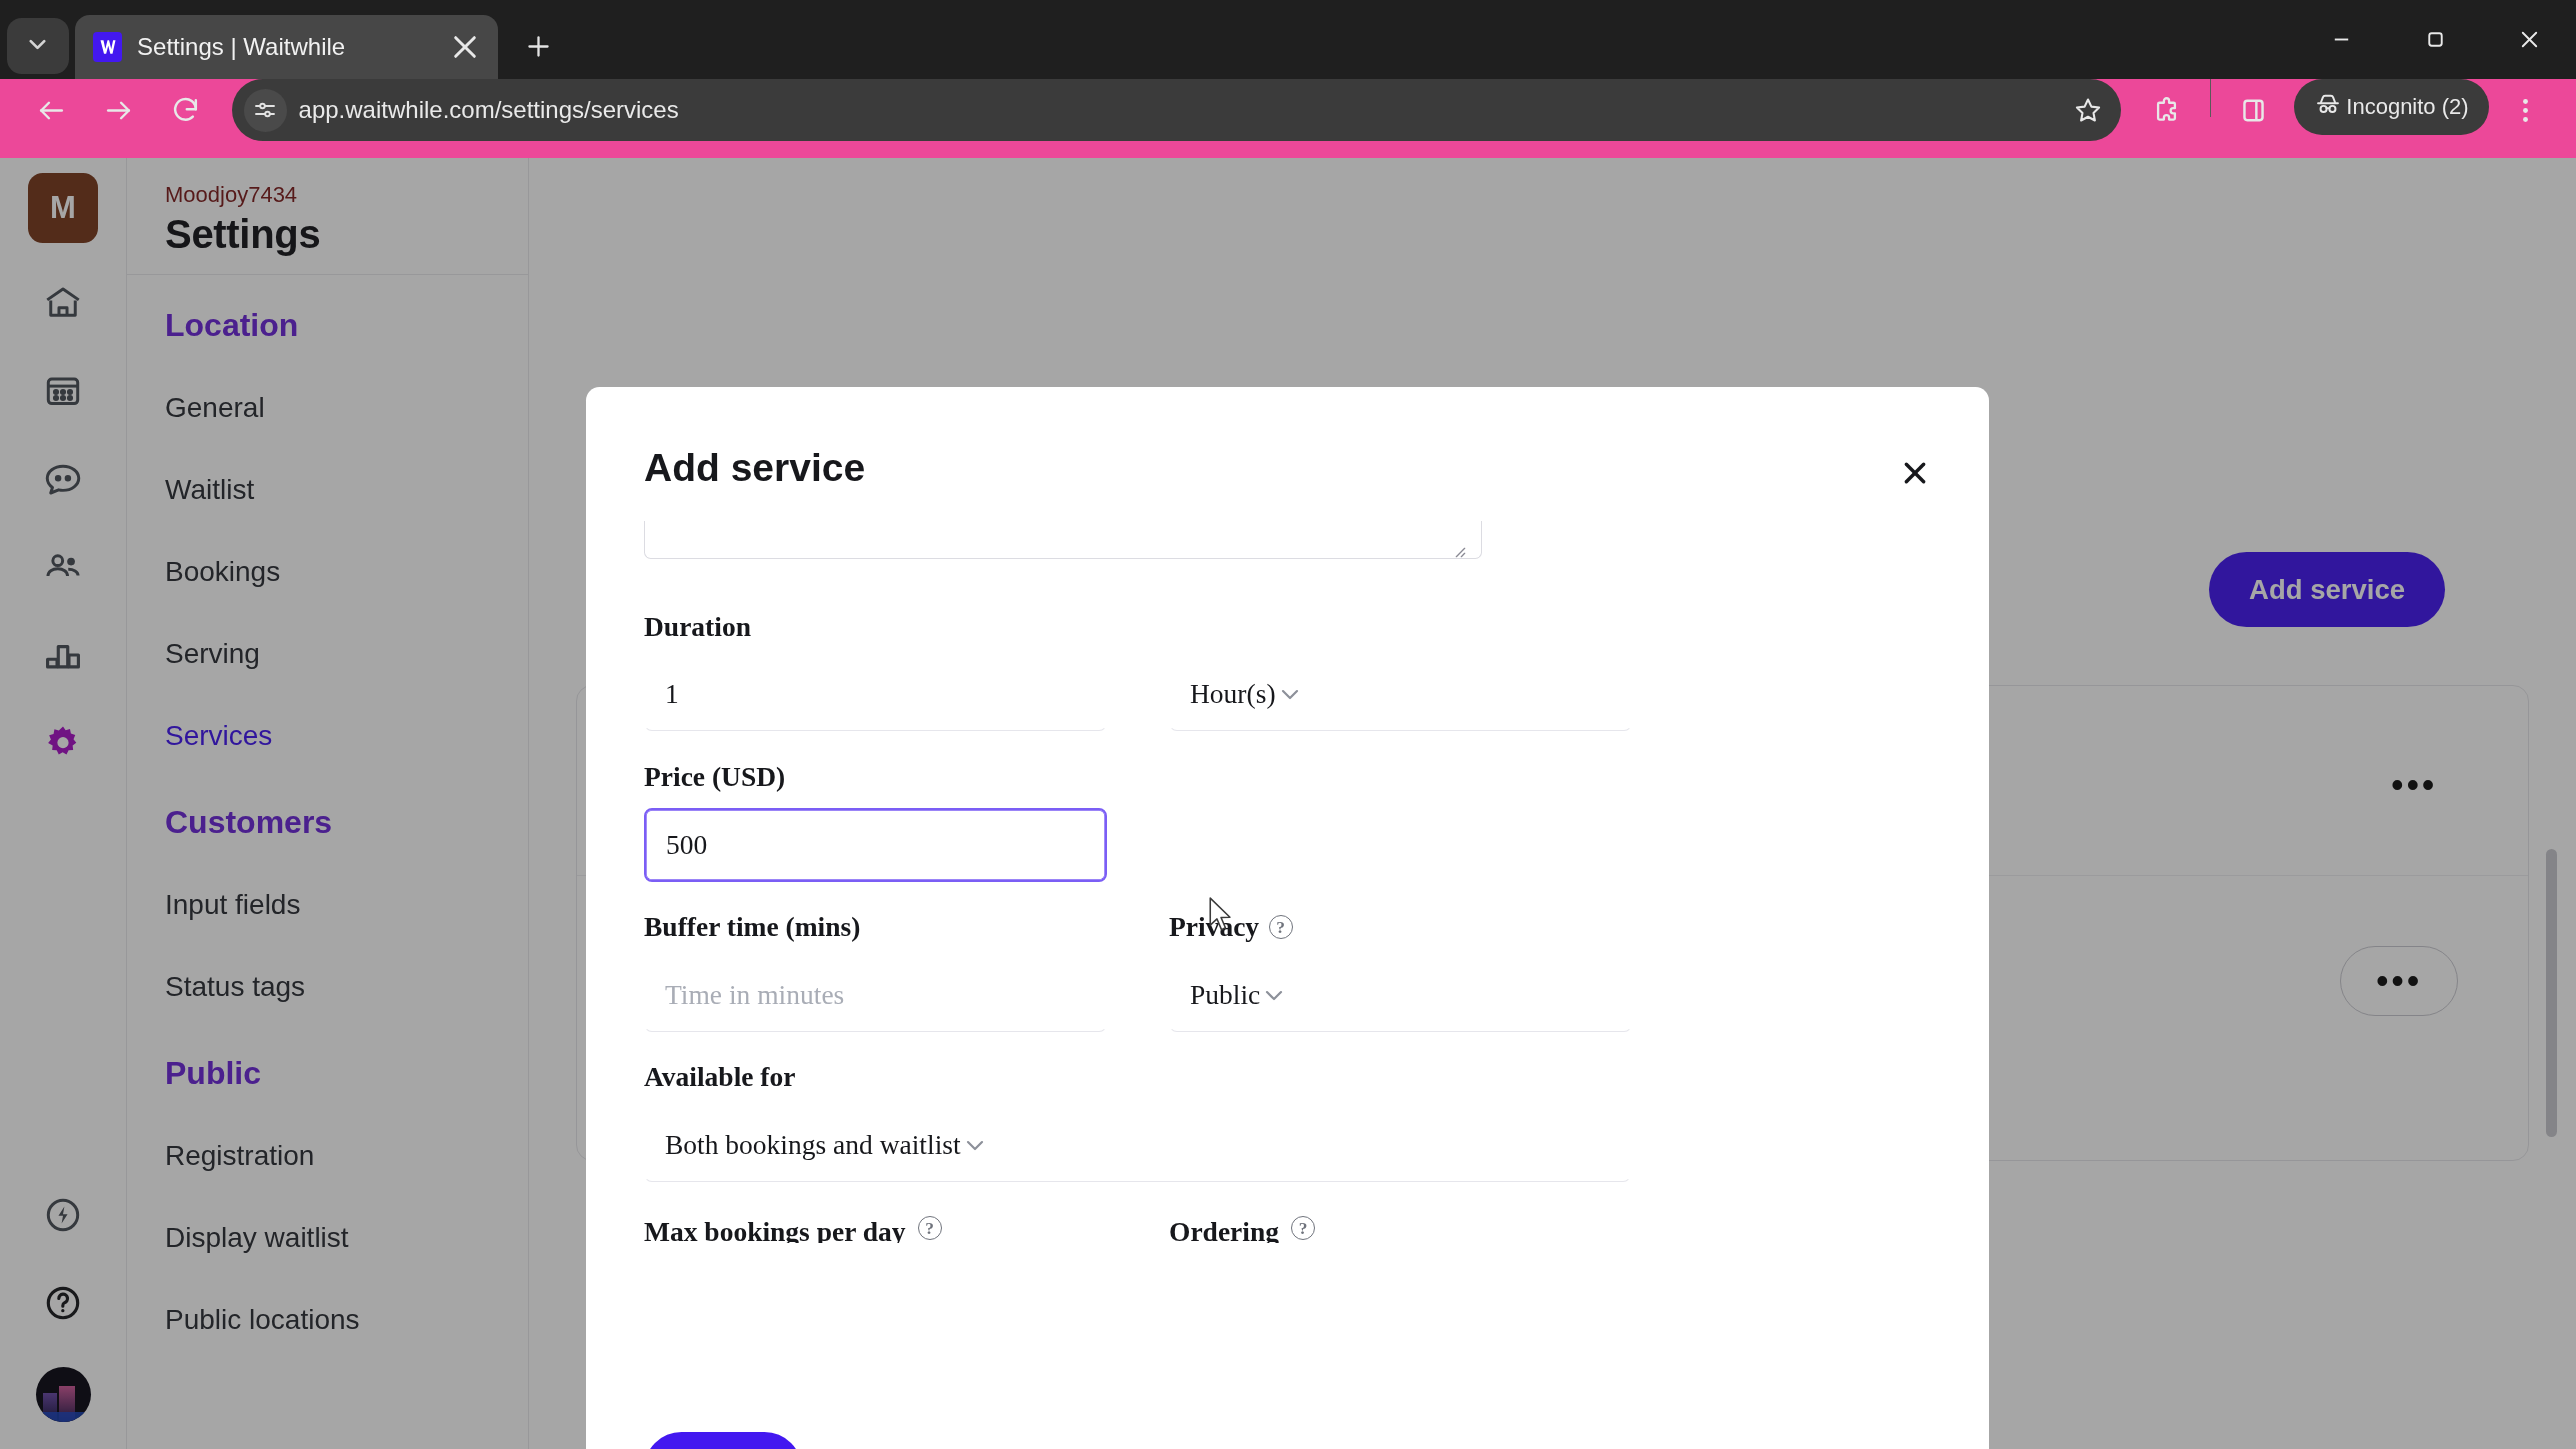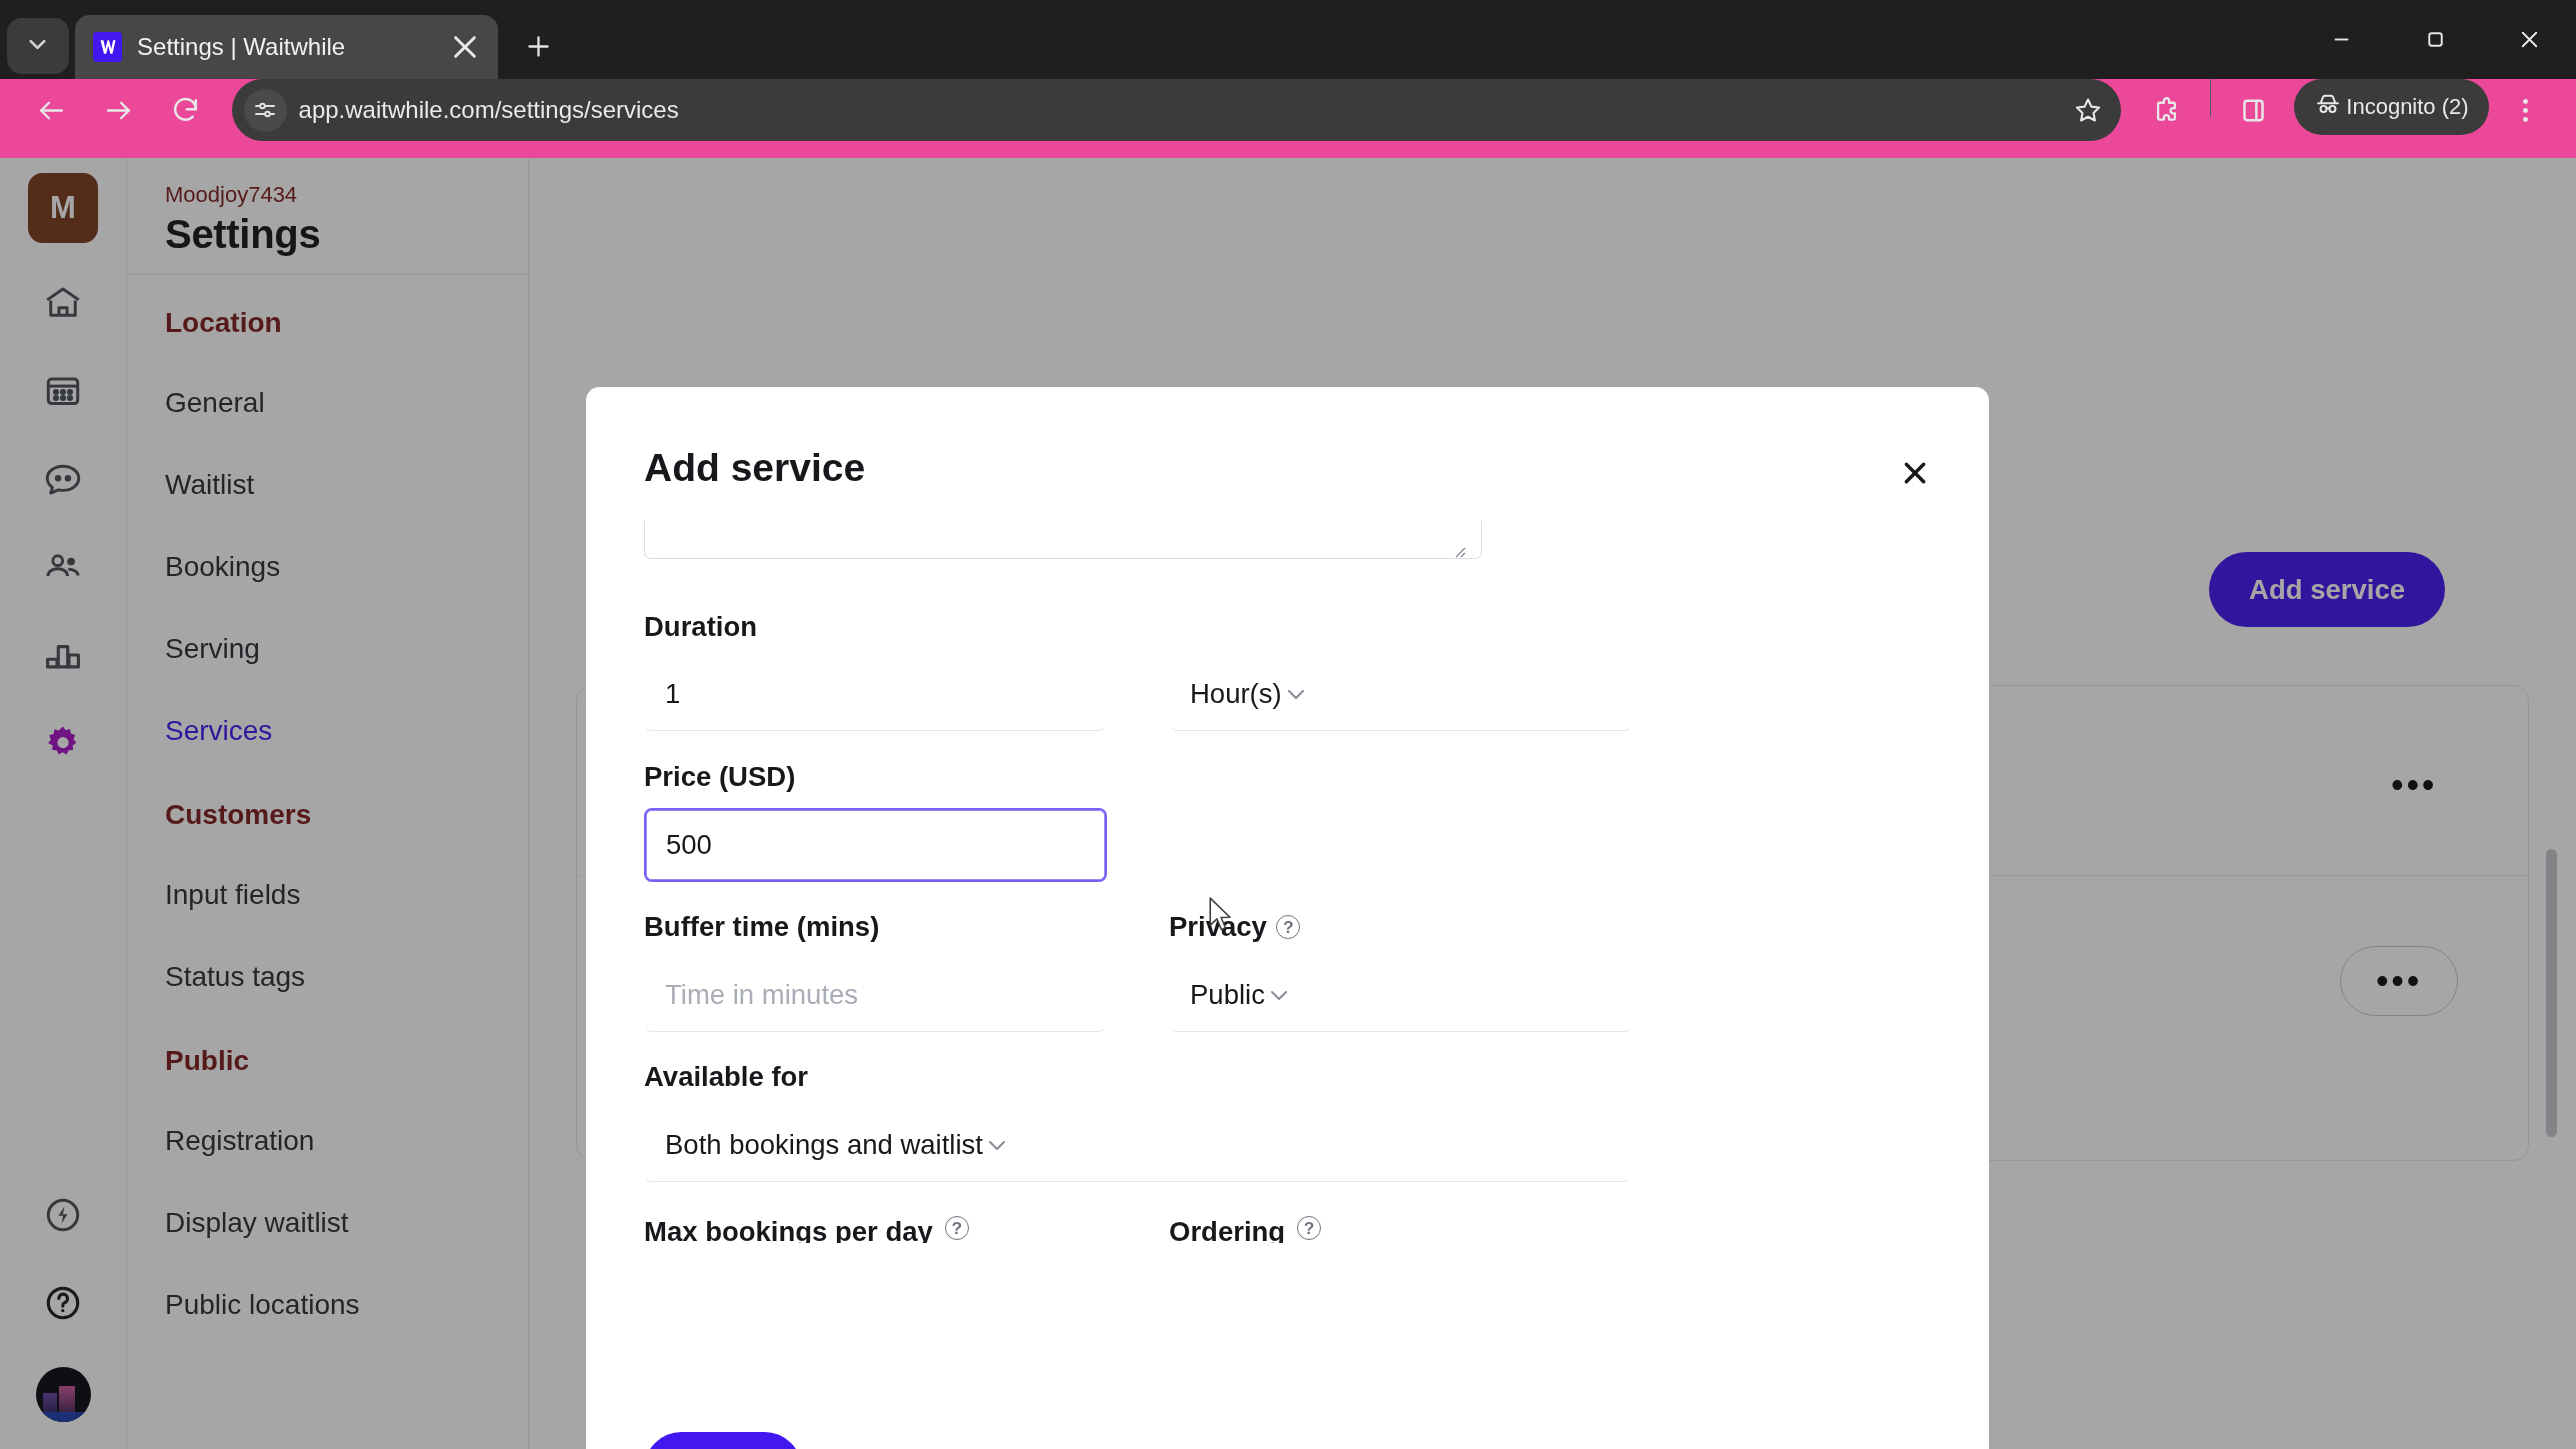--- a/index.html
+++ b/index.html
@@ -70,21 +70,21 @@
   .rail-avatar .a1 { position:absolute; left:14%; bottom:0; width:26%; height:52%; background:linear-gradient(#6b4aa8,#1b1540); }
   .rail-avatar .a2 { position:absolute; left:42%; bottom:0; width:30%; height:66%; background:linear-gradient(#d05a9a,#241a4d); }
   .rail-avatar .a3 { position:absolute; left:0; bottom:0; width:100%; height:18%; background:#1b49c9; opacity:.8; }
 
   
   .snav { width: 402px; flex:0 0 auto; background:#fff; border-right:0.7px solid #e9e9ec; display:flex; flex-direction:column; position:relative; }
   .snav-head { padding: 24px 0 17.4px 38px; }
   .snav-org { font-size: 22px; color:#7f1d1d; margin-bottom: 4px; }
   .snav-title { font-size: 40px; font-weight: 700; color:#17181c; letter-spacing:-0.3px; }
   .snav-body { border-top: 0.7px solid #e9e9ec; padding: 32px 0 0 0; flex:1; overflow:hidden; position:relative; }
-  .snav-group-title { font-size: 28px; font-weight:700; color:#7f1d1d; padding: 0 0 23px 38px; }
+  .snav-group-title { font-size: 32px; font-weight:700; color:#6d28d9; padding: 0 0 23px 38px; }
   .snav-item { font-size: 28px; color:#2c2f36; padding: 0 0 0 38px; height: 82px; display:flex; align-items:center; }
   .snav-item.active { color:#4318f0; }
   .snav-gap { height: 27px; }
   .snav-scroll { position:absolute; left: 510px; top: 315px; width: 9.4px; height: 443px; background:#cfcfd4; border-radius: 5.4px; }
 
   
   .main { flex:1; background:#fff; position:relative; overflow:hidden; }
   .main-addbtn {
     position:absolute; right: 131px; top: 394px; height: 75px; padding: 0 40px; border-radius: 38px;
     background:#4318f0; color:#fff; font-size: 27.5px; font-weight:700; display:flex; align-items:center; justify-content:center;
@@ -105,21 +105,21 @@
   .overlay { position:absolute; inset:0; background: rgba(20,20,22,0.38); }
   .modal {
     position:absolute; left: 586px; top: 229px; width: 1403px; height: 1159px;
     background:#fff; border-radius: 13.4px; overflow:hidden;
     display:flex; flex-direction:column;
   }
   .modal-head { position:relative; height: 134px; flex:0 0 auto; }
   .modal-title { position:absolute; left: 58px; top: 59px; font-size: 39px; font-weight: 700; color:#17181c; }
   .modal-close { position:absolute; right: 51px; top: 62px; width: 47px; height: 47px; display:flex; align-items:center; justify-content:center; font-size: 38px; color:#17181c; line-height:1; }
 
-  .modal-body { flex:1; position:relative; overflow:hidden; padding: 0 58px; }
+  .modal-body { flex:1; position:relative; overflow:hidden; padding: 0 58px; font-family: Liberation Serif, serif; }
   .textarea-clip { position:relative; height: 60px; }
   .textarea-clip .ta-box { position:absolute; left:0; right: 449px; top:-40px; height: 78px; border:0.7px solid #dcdce2; border-top:none; border-radius: 0 0 6.7px 6.7px; }
   .ta-grip { position:absolute; right: 463px; top: 19px; width: 20px; height: 20px; color:#8a8a94; }
   .ta-grip svg { width: 20px; height: 20px; }
 
   .field-label { font-size: 27.5px; font-weight: 700; color:#17181c; margin-bottom: 14.8px; display:flex; align-items:center; gap: 9.4px; }
   .help-icon { width: 24px; height: 24px; border:1.3px solid #6f737c; border-radius:50%; color:#6f737c; font-size: 17.4px; display:flex; align-items:center; justify-content:center; font-weight:700; flex:0 0 auto; }
 
   .row { display:flex; gap: 62px; }
   .col { width: 463px; flex:0 0 auto; }

